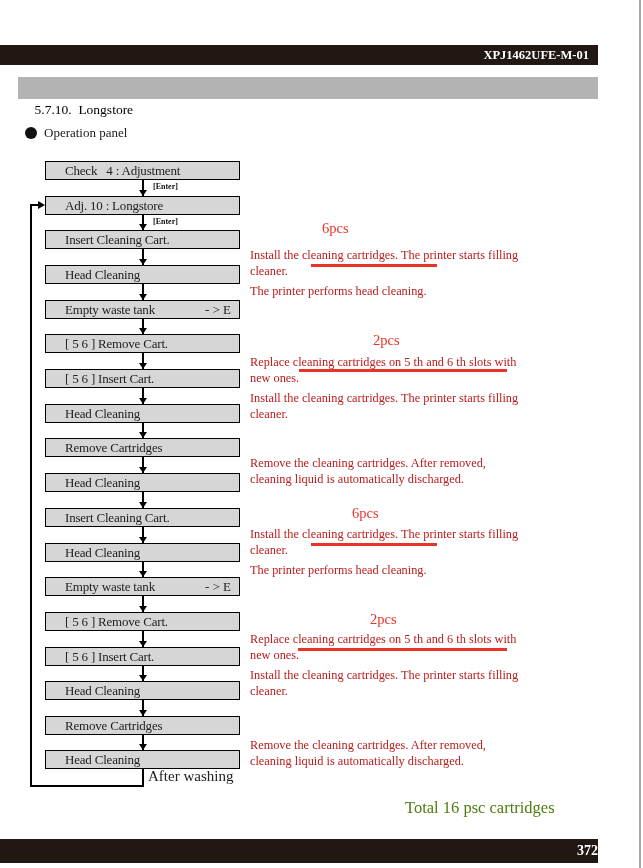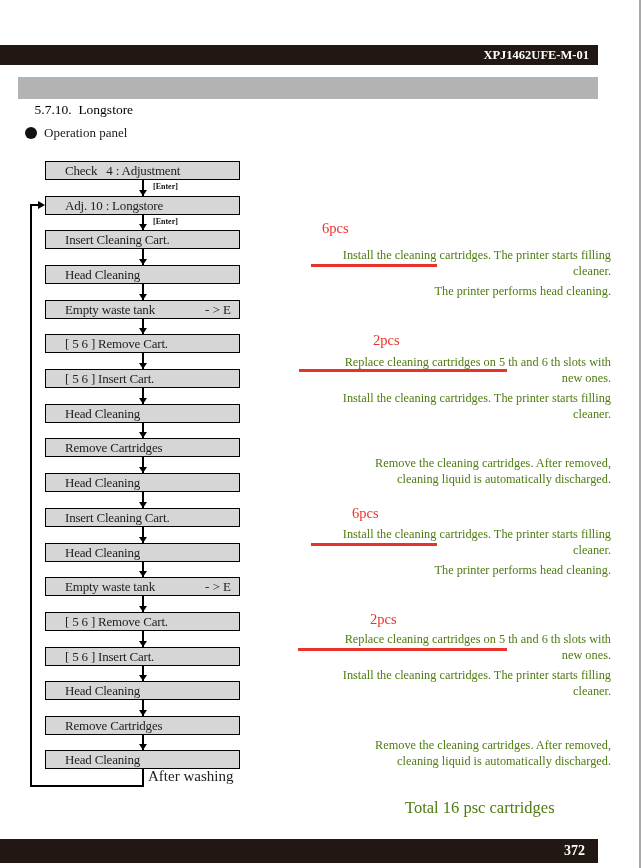--- a/index.html
+++ b/index.html
@@ -10,21 +10,21 @@
   
   .topbar{position:absolute;left:0;top:45px;width:598px;height:20px;background:#211713;
           color:#fff;font-size:12.5px;font-weight:bold;text-align:right;line-height:20px;
           padding:0;box-sizing:border-box;}
   .topbar span{padding-right:9px;}
   .sectionbar{position:absolute;left:18px;top:77px;width:580px;height:22px;background:#b3b3b3;
           color:#000000;font-size:13.5px;line-height:22px;white-space:pre;}
   .sectionbar span{padding-left:3px;}
   .footbar{position:absolute;left:0;top:839px;width:598px;height:24px;background:#211713;
           color:#fff;font-size:14px;font-weight:bold;text-align:right;line-height:24px;box-sizing:border-box;}
-  .footbar span{padding-right:13px;}
+  .footbar span{}
 
   
   .bullet-row{position:absolute;left:25px;top:125px;height:16px;display:flex;align-items:center;}
   .bullet-dot{width:12px;height:12px;border-radius:50%;background:#111;margin-right:7px;}
   .bullet-label{font-size:13px;color:#1a1a1a;}
 
   
   .fbox{position:absolute;left:45px;width:193px;height:17px;background:#d6d6d6;
         border:1px solid #000;display:flex;align-items:center;justify-content:space-between;
         box-sizing:content-box;}
@@ -34,21 +34,21 @@
   .varrow::after{content:"";position:absolute;bottom:0;left:-3px;width:0;height:0;
         border-left:4px solid transparent;border-right:4px solid transparent;border-top:6px solid #000;}
   .plainline-v{position:absolute;width:2px;background:#000;}
   .plainline-h{position:absolute;height:2px;background:#000;}
   .entry-arrowhead{position:absolute;left:38px;top:201px;width:0;height:0;
         border-top:4px solid transparent;border-bottom:4px solid transparent;border-left:7px solid #000;}
   .enter-label{position:absolute;left:153px;font-size:8px;font-weight:bold;color:#111;}
   .after-washing{position:absolute;left:148px;top:768px;font-size:15px;color:#222;}
 
   
-  .desc{position:absolute;left:266px;width:345px;color:#4d7c0f;font-size:12.3px;line-height:16px;text-align:right;}
+  .desc{position:absolute;left:250px;width:345px;color:#b91c1c;font-size:12.3px;line-height:16px;}
   .desc p{margin:0 0 4px 0;}
   .pcs{position:absolute;color:#e8332b;font-size:14.5px;}
   .redline{position:absolute;height:3px;background:#e8332b;}
   .total-note{position:absolute;left:405px;top:798px;color:#4d7c0f;font-size:16.5px;}
 </style>
 </head>
 <body>
 
 <div class="page">
   <div class="page-edge"></div>

